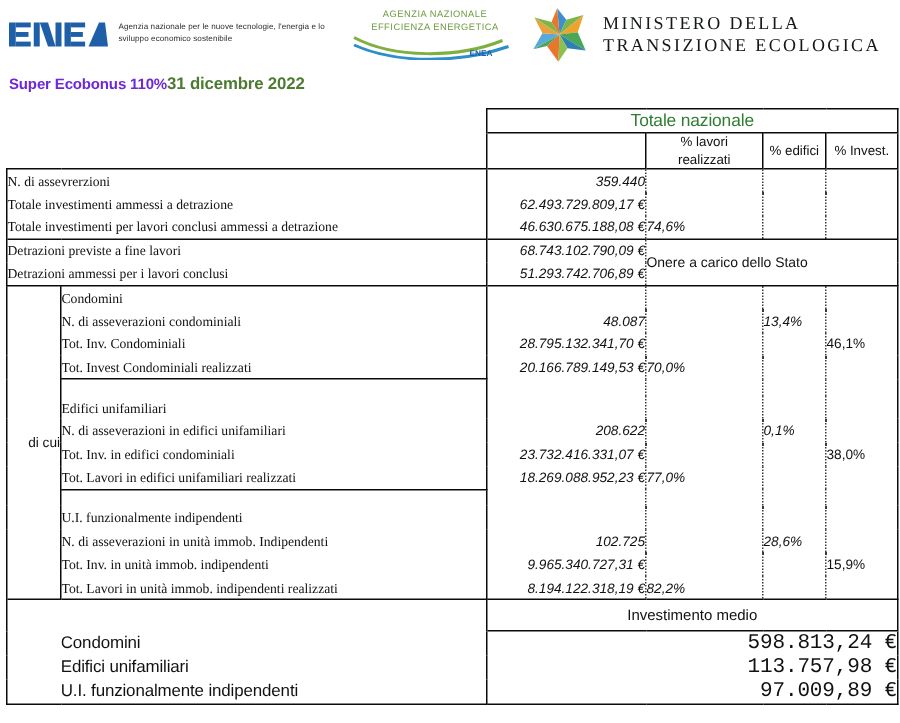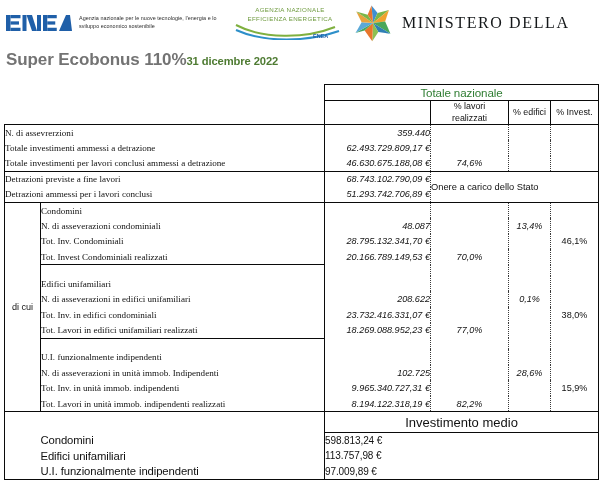--- a/index.html
+++ b/index.html
@@ -69,52 +69,52 @@
     gap: 9px;
     flex: 1;
   }
   .mite-star {
     width: 40px;
     height: 38px;
     flex: 0 0 auto;
   }
   .mite-text {
     font-family: "Liberation Serif", serif;
-    font-size: 16px;
+    font-size: 12px;
     line-height: 1.28;
     letter-spacing: 1.6px;
     color: #15181a;
     white-space: nowrap;
   }
 
   
   .title-row {
     display: flex;
     align-items: baseline;
     padding: 4px 0 6px 6px;
     height: 22px;
     box-sizing: border-box;
   }
   .doc-title {
-    font-size: 17px;
-    font-weight: bold;
-    color: #737373;
+    font-size: 10px;
+    font-weight: bold;
+    color: #6d28d9;
     letter-spacing: -0.1px;
   }
   .doc-date {
     font-size: 11.2px;
     font-weight: bold;
     color: #4e7b32;
     letter-spacing: -0.1px;
   }
 
   
   .sheet {
     position: relative;
-    margin: 16px 2px 0 4px;
+    margin: 4px 2px 0 4px;
     box-sizing: border-box;
   }
   table.grid {
     border-collapse: collapse;
     table-layout: fixed;
     width: 594px;
     font-size: 9.1px;
   }
   table.grid td, table.grid th {
     padding: 0;
@@ -128,21 +128,21 @@
   
   .bt { border-top: 1.4px solid #0a0a0a; }
   .bb { border-bottom: 1.4px solid #0a0a0a; }
   .bl { border-left: 1.4px solid #0a0a0a; }
   .br { border-right: 1.4px solid #0a0a0a; }
   .dr { border-right: 1px dotted #3a3a3a; font-style: italic; }
 
   .cell-pad-l { padding-left: 3px; font-family: Liberation Serif, serif; }
   .cell-pad-r { padding-right: 3px; }
   .ta-r { text-align: right; }
-  .ta-c { text-align: center; }
+  .ta-c { text-align: left; }
   .ta-l { text-align: left; }
   .bold { font-weight: bold; }
 
   .hdr-green {
     color: #2f7d32;
     font-weight: bold;
     font-size: 11.6px;
     text-align: center;
     letter-spacing: -0.1px;
   }
@@ -150,43 +150,44 @@
     font-weight: bold;
     font-size: 8.9px;
     text-align: center;
     line-height: 1.25;
     white-space: normal;
     padding: 0 1px;
   }
   .row-h { height: 15.6px; }
   .row-gap { height: 11px; }
   .dicui {
-    text-align: center;
+    text-align: right;
     font-size: 9.1px;
     color: #111;
   }
   .note-cell {
     text-align: left;
     font-size: 9.3px;
   }
   .big-label {
     font-weight: bold;
     font-size: 11.3px;
     padding-left: 4px;
     letter-spacing: -0.1px;
   }
   .big-val {
     font-weight: bold;
+    font-size: 14px;
+    text-align: right;
+    letter-spacing: -0.1px;
+    font-family: Liberation Mono, monospace;
+  }
+  .inv-medio {
+    font-weight: bold;
     font-size: 10px;
-    text-align: left;
-    letter-spacing: -0.1px;
-  }
-  .inv-medio {
-    font-weight: bold;
-    font-size: 13px;
     text-align: center;
   }
 </style>
 </head>
 <body>
 
 <div class="logo-bar">
 
   <div class="enea-block">
     <span class="enea-mark">
@@ -234,20 +235,21 @@
         <path d="M50,50 L48,98 L28,70 Z" fill="#e8762c"></path>
         <path d="M50,50 L28,70 L4,76 Z" fill="#4aa75a"></path>
         <path d="M50,50 L4,76 L20,48 Z" fill="#5aa9d8"></path>
         <path d="M50,50 L20,48 L6,20 Z" fill="#e8a33d"></path>
         <path d="M50,50 L6,20 L36,28 Z" fill="#7ab648"></path>
         <path d="M50,50 L36,28 L46,4 Z" fill="#e8762c"></path>
       </svg>
     </span>
     <span class="mite-text">
       <span>MINISTERO DELLA</span><br>
+      <span>TRANSIZIONE ECOLOGICA</span>
     </span>
   </div>
 </div>
 
 <div class="title-row">
   <span class="doc-title">Super Ecobonus 110%</span>
   <span class="doc-date">31 dicembre 2022</span>
 </div>
 
 <div class="sheet">

